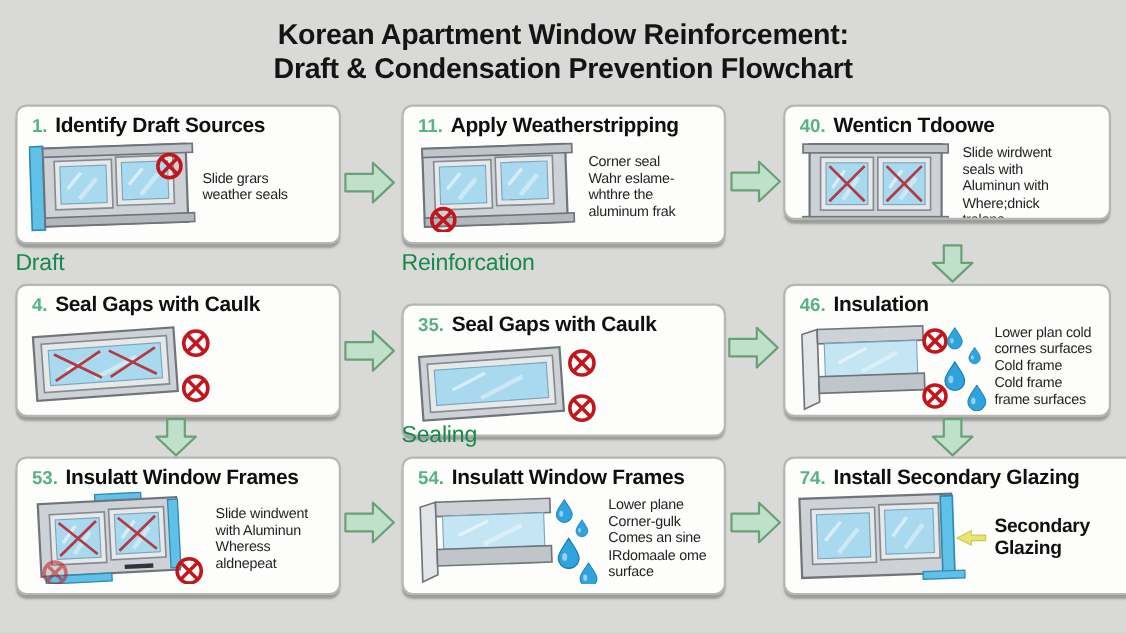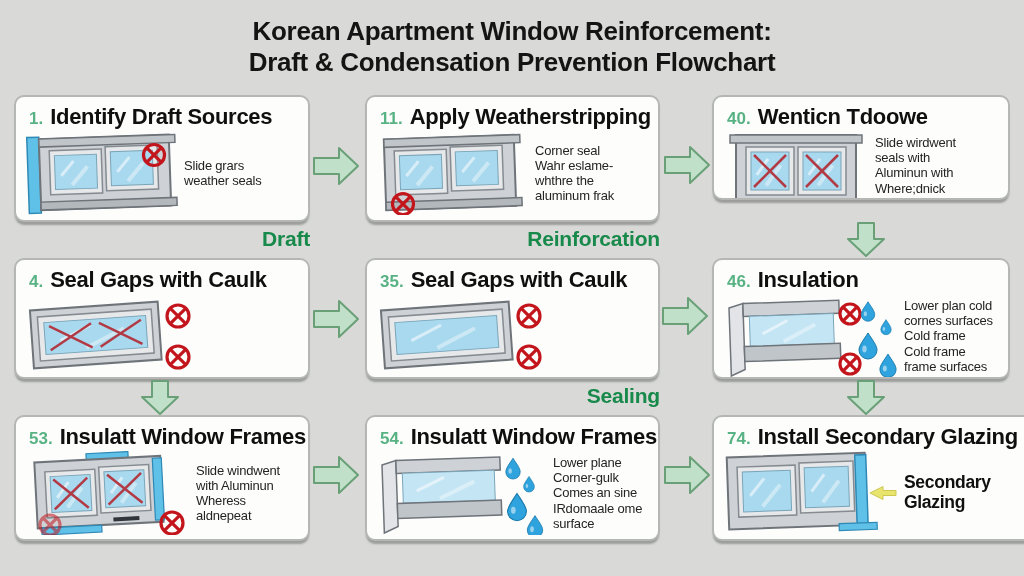--- a/index.html
+++ b/index.html
@@ -4,27 +4,27 @@
 <style>
   html,body{margin:0;padding:0;background:#c7c8c6;}
   #stage{position:relative;width:1024px;height:576px;background:#d9dad7;overflow:hidden;
          font-family:"Liberation Sans",sans-serif;}
   .title{position:absolute;top:16px;left:0;width:100%;text-align:center;font-weight:bold;
          font-size:26px;line-height:1.18;color:#141414;letter-spacing:-0.3px;}
   .card{position:absolute;background:#fdfdfc;border:2px solid #b4b7b4;border-radius:10px;
         box-shadow:0 4px 2px -1px rgba(105,108,105,0.55);padding:6px 6px 6px 10px;box-sizing:border-box;overflow:hidden;}
   .card-head{display:flex;gap:7px;align-items:baseline;margin:1px 0 1px 3px;white-space:nowrap;}
   .num{color:#58b283;font-weight:bold;font-size:17px;}
-  .ttl{color:#0f0f0f;font-weight:bold;font-size:22px;letter-spacing:-0.3px;}
+  .ttl{color:#0f0f0f;font-weight:bold;font-size:19px;letter-spacing:-0.3px;}
   .card-body{display:flex;align-items:center;gap:6px;}
   .illo{flex:0 0 auto;display:block;line-height:0;}
   .illo svg{display:block;}
   .cap{white-space:pre-line;font-size:13px;line-height:1.17;color:#242424;letter-spacing:-0.2px;flex:1 1 auto;}
   .cap-large{font-size:17.5px;font-weight:bold;color:#101010;line-height:1.12;letter-spacing:-0.3px;}
-  .row-label{position:absolute;font-weight:bold;font-size:21px;color:#17894a;text-align:right;letter-spacing:-0.2px;}
+  .row-label{position:absolute;font-weight:normal;font-size:21px;color:#17894a;text-align:left;letter-spacing:-0.2px;}
   .arrow{position:absolute;line-height:0;}
 </style>
 </head>
 <body>
 
 <div id="stage">
 
   <div class="title">
     <div>Korean Apartment Window Reinforcement:</div>
     <div>Draft &amp; Condensation Prevention Flowchart</div>
@@ -159,21 +159,21 @@
             <g stroke="#c3161c" stroke-width="3.2" fill="none">
               <circle cx="152" cy="63" r="11"></circle>
               <line x1="144.52" y1="55.519999999999996" x2="159.48" y2="70.48"></line>
               <line x1="159.48" y1="55.519999999999996" x2="144.52" y2="70.48"></line>
             </g>
           </svg>
         </span>
       </div>
   </section>
 
-  <section class="card" style="left:365px;top:258px;width:295px;height:121px">
+  <section class="card" style="left:365px;top:276px;width:295px;height:121px">
     <div class="card-head">
         <span class="num">35.</span>
         <span class="ttl">Seal Gaps with Caulk</span>
       </div>
     <div class="card-body">
         <span class="illo">
           <svg width="172" height="84" viewBox="0 0 172 84" xmlns="http://www.w3.org/2000/svg">
             <g transform="rotate(-4 70 44)">
               <rect x="6" y="12" width="128" height="58" fill="#ced2d6" stroke="#6e747a" stroke-width="2"></rect>
               <rect x="13" y="19" width="114" height="44" fill="#e6e8ea" stroke="#858b91" stroke-width="1.5"></rect>

